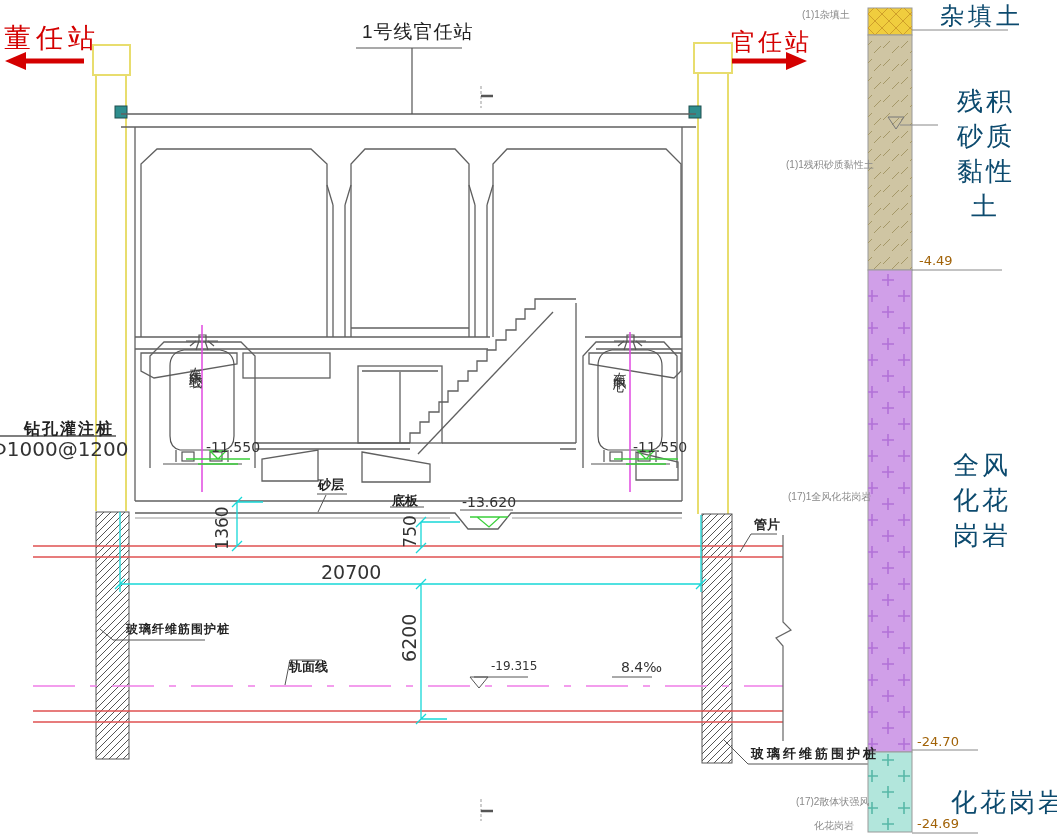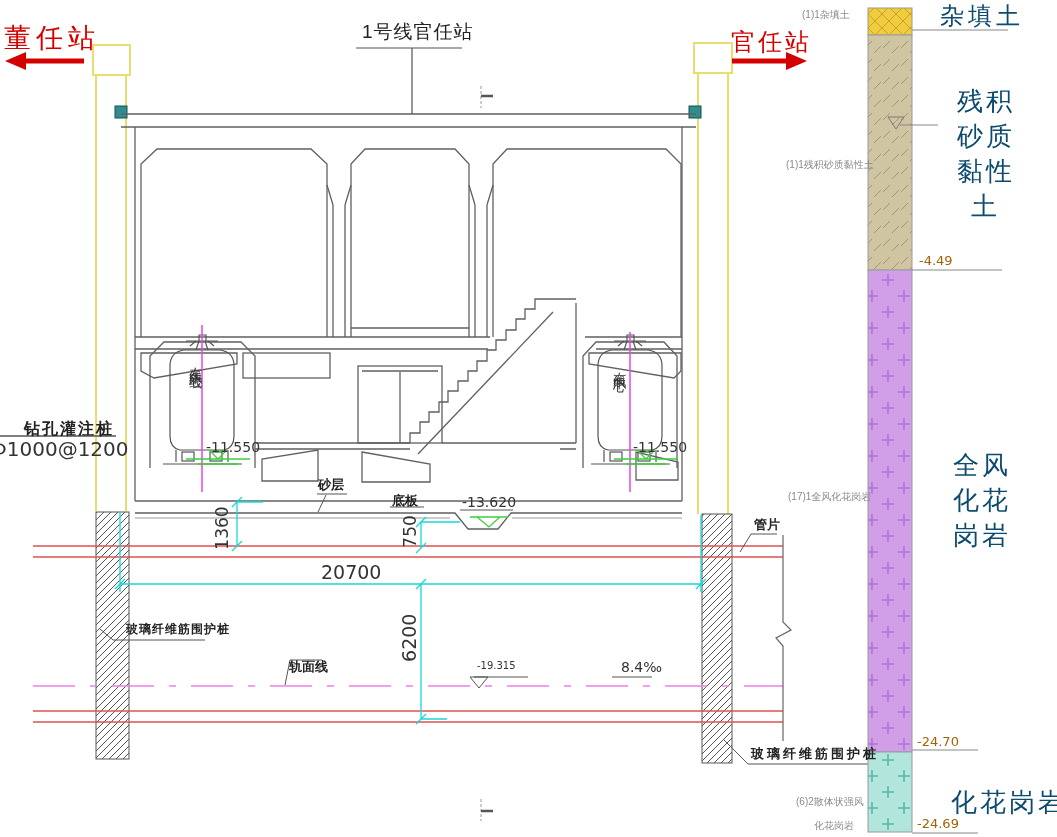--- a/index.html
+++ b/index.html
@@ -194,30 +194,30 @@
 <div class="lbl bold" style="left:392px;top:494px;font-size:13px;">底板</div>
 <div class="lbl num" style="left:462px;top:495px;font-size:14px;">-13.620</div>
 <div class="lbl bold" style="left:754px;top:518px;font-size:13px;">管片</div>
 
 <div class="lbl num rot" style="left:232px;top:531px;font-size:17px;">1360</div>
 <div class="lbl num rot" style="left:420px;top:529px;font-size:17px;">750</div>
 <div class="lbl num" style="left:321px;top:562px;font-size:19px;">20700</div>
 <div class="lbl num rot" style="left:420px;top:641px;font-size:19px;">6200</div>
 
 <div class="lbl bold" style="left:289px;top:644px;font-size:13px;margin-top:16px;">轨面线</div>
-<div class="lbl num" style="left:477px;top:660px;font-size:10px;">-19.315</div>
+<div class="lbl num" style="left:491px;top:660px;font-size:12px;">-19.315</div>
 <div class="lbl num" style="left:621px;top:660px;font-size:14px;">8.4‰</div>
 
 <div class="lbl bold" style="left:126px;top:623px;font-size:12px;letter-spacing:1px;">玻璃纤维筋围护桩</div>
 <div class="lbl bold" style="left:751px;top:747px;font-size:13px;letter-spacing:3px;">玻璃纤维筋围护桩</div>
 
 <div class="lbl tiny" style="left:802px;top:9px;">(1)1杂填土</div>
 <div class="lbl tiny" style="left:786px;top:159px;">(1)1残积砂质黏性土</div>
 <div class="lbl tiny" style="left:788px;top:491px;">(17)1全风化花岗岩</div>
-<div class="lbl tiny" style="left:796px;top:796px;">(6)2散体状强风</div>
+<div class="lbl tiny" style="left:796px;top:796px;">(17)2散体状强风</div>
 <div class="lbl tiny" style="left:814px;top:820px;">化花岗岩</div>
 
 <div class="lbl geo" style="left:916px;top:3px;font-size:24px;letter-spacing:4px;">杂填土</div>
 <div class="lbl geo" style="left:933px;top:88px;font-size:26px;">残积</div>
 <div class="lbl geo" style="left:933px;top:123px;font-size:26px;">砂质</div>
 <div class="lbl geo" style="left:933px;top:158px;font-size:26px;">黏性</div>
 <div class="lbl geo" style="left:947px;top:193px;font-size:26px;">土</div>
 <div class="lbl geo" style="left:929px;top:452px;font-size:26px;">全风</div>
 <div class="lbl geo" style="left:929px;top:487px;font-size:26px;">化花</div>
 <div class="lbl geo" style="left:929px;top:522px;font-size:26px;">岗岩</div>

